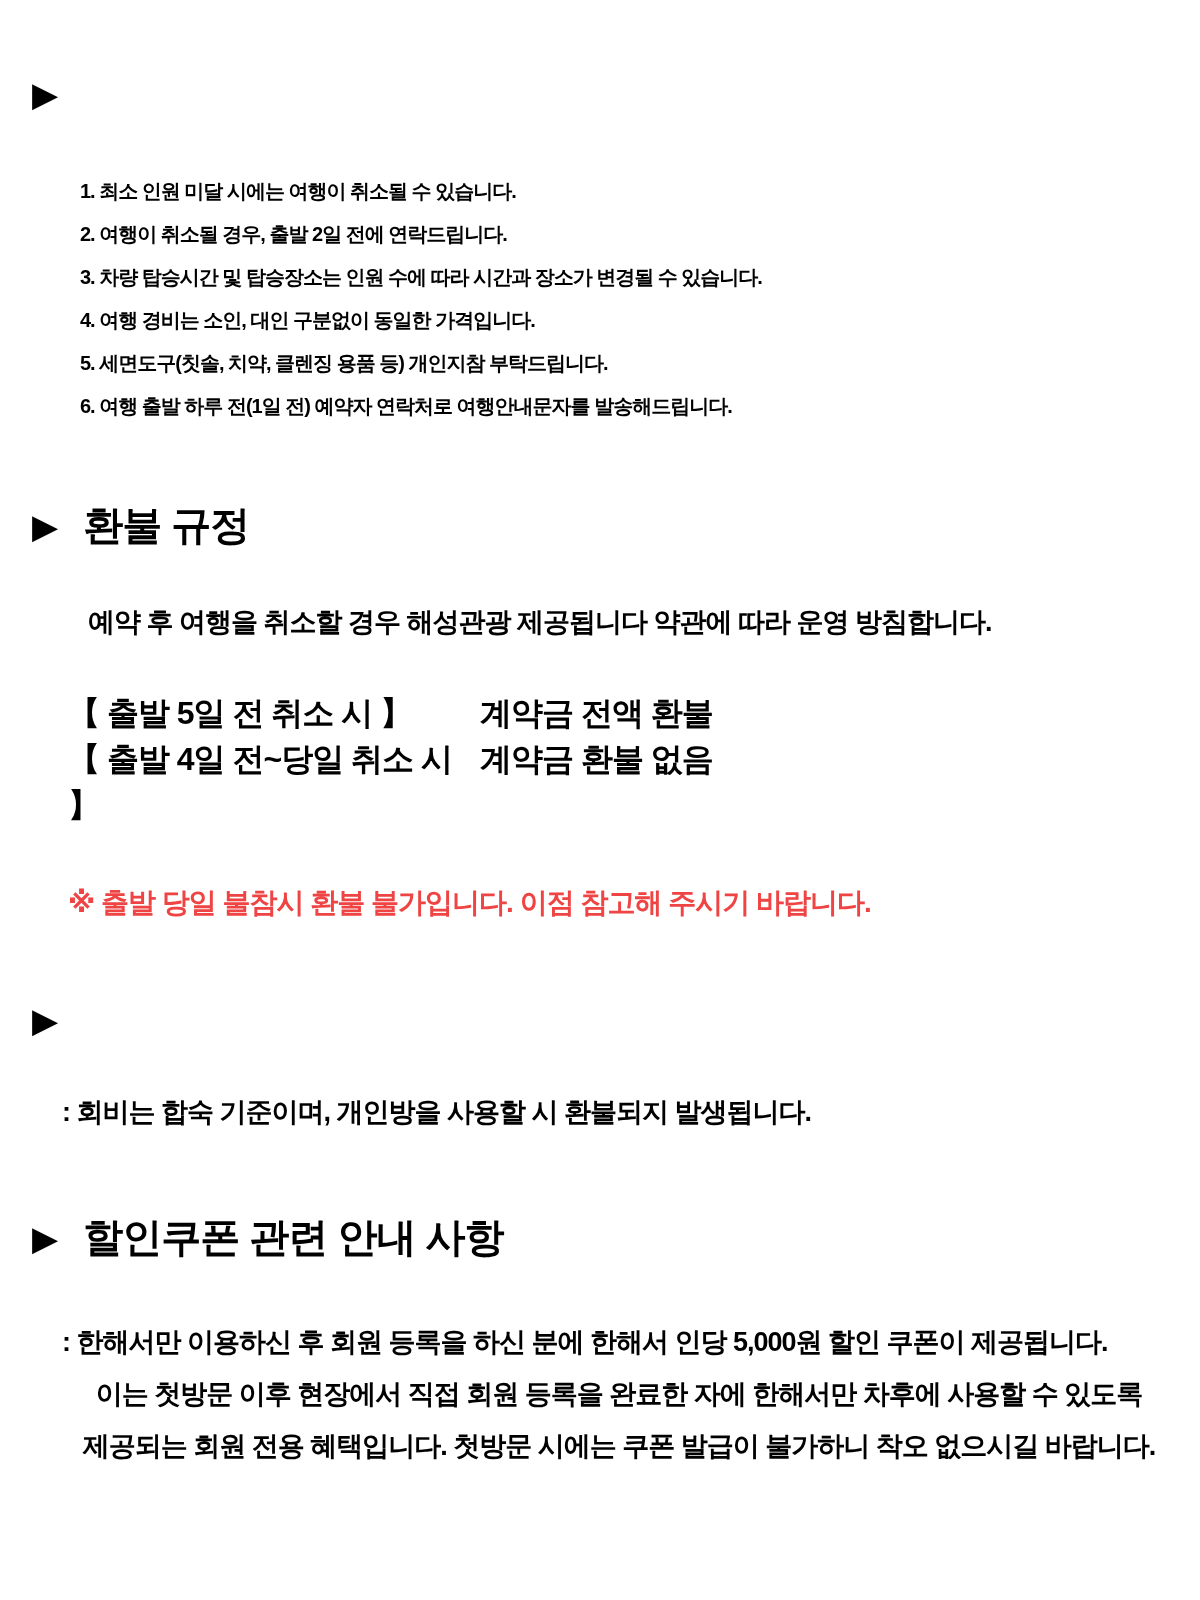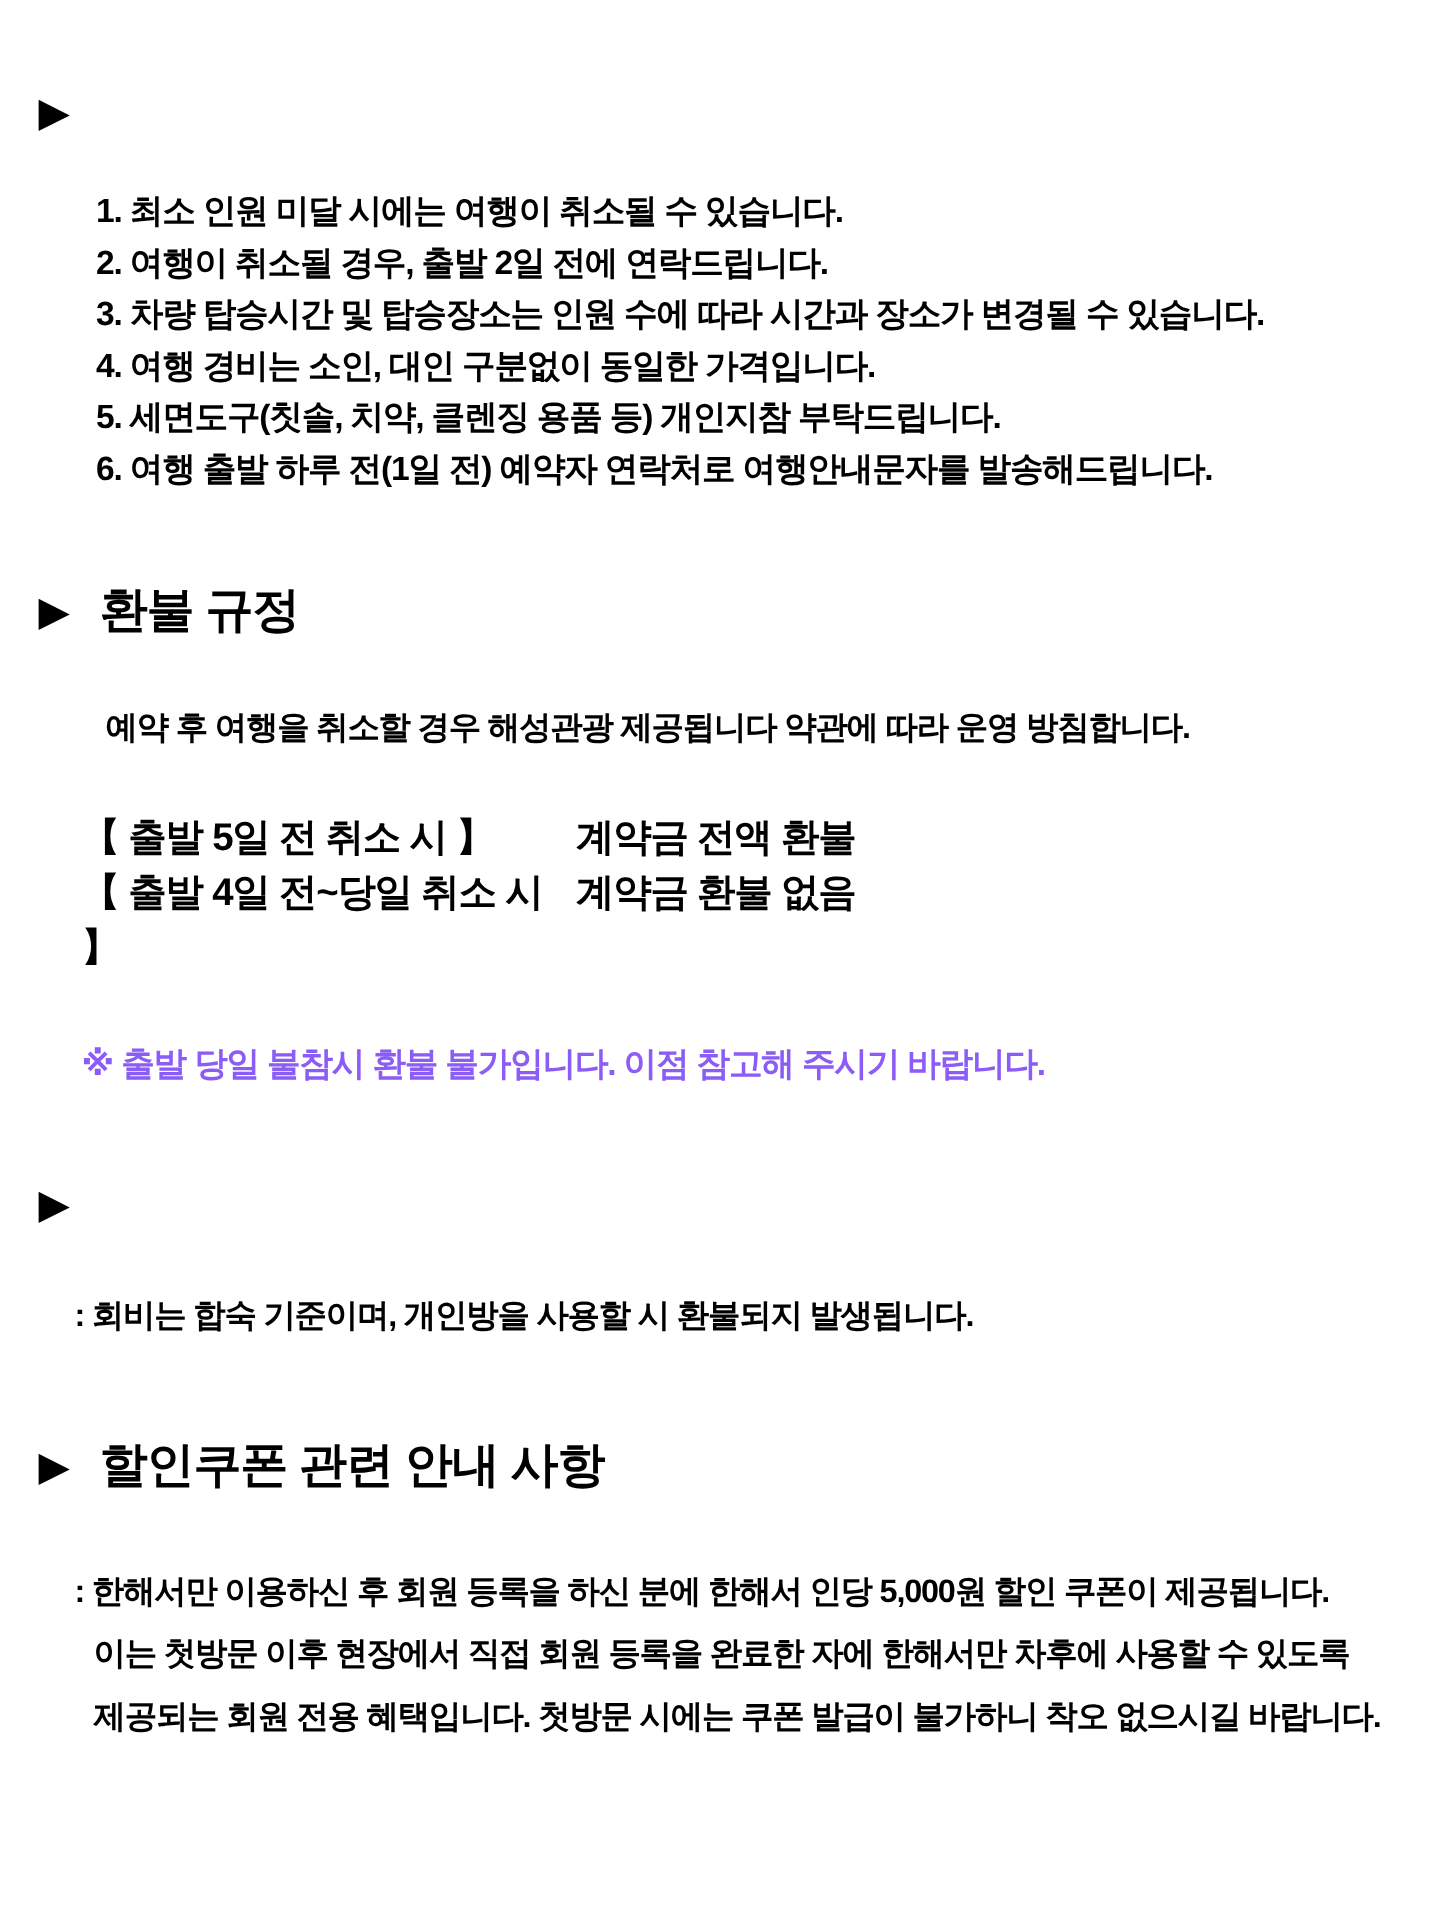--- a/index.html
+++ b/index.html
@@ -32,23 +32,23 @@
     font-size: 34px;
     line-height: 1;
     transform: translateY(1px);
   }
   .sec-pre-trip  { padding-top: 76px;  padding-left: 32px; }
   .sec-refund    { padding-top: 74px;  padding-left: 32px; }
   .sec-lodging   { padding-top: 80px;  padding-left: 32px; }
   .sec-coupon    { padding-top: 84px;  padding-left: 32px; }
 
   .list {
-    margin-top: 44px;
+    margin-top: 60px;
     margin-left: 48px;
-    font-size: 28px;
+    font-size: 20px;
     letter-spacing: -1px;
   }
   .li { line-height: 43px; }
 
   .refund-intro {
     margin: 56px 0 0 56px;
     font-size: 27px;
     letter-spacing: -1px;
   }
   .rules {
@@ -60,36 +60,36 @@
     display: flex;
     line-height: 46px;
   }
   .rule-cond { width: 412px; flex: 0 0 auto; }
   .rule-res  { flex: 1; }
 
   .warning {
     margin: 56px 0 0 36px;
     font-size: 28px;
     letter-spacing: -1px;
-    color: #8b5cf6;
+    color: #ef4444;
   }
 
   .lodging-note {
     margin: 58px 0 0 30px;
     font-size: 27px;
     letter-spacing: -1px;
   }
 
   .coupon-para {
     margin: 56px 40px 0 30px;
     font-size: 27px;
     letter-spacing: -1px;
   }
   .coupon-line { line-height: 52px; }
-  .coupon-line.cont { padding-left: 16px; }
+  .coupon-line.cont { padding-left: 16px; text-align: center; }
 </style>
 </head>
 <body>
 
 <div class="page">
 
   <section class="sec-pre-trip">
     <h1 class="hdr">
       <span class="marker">▶</span>
     </h1>

